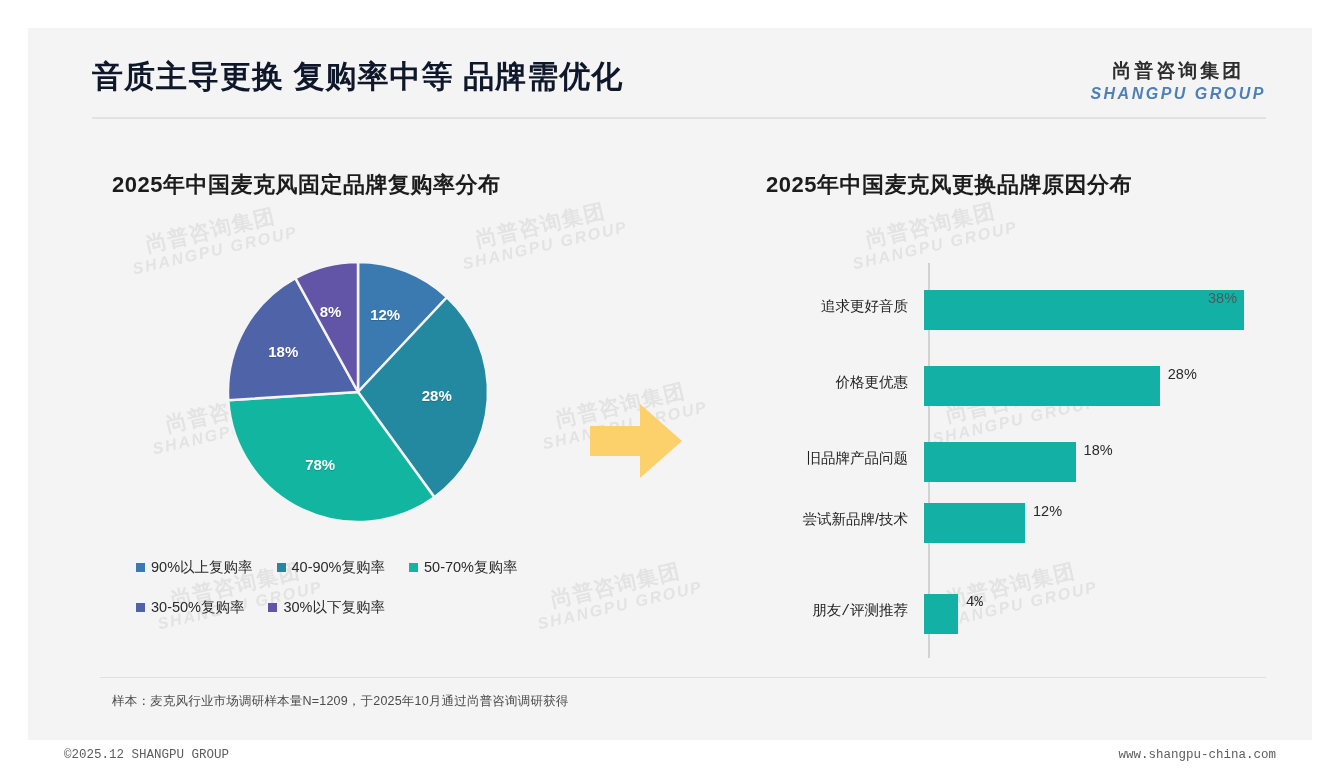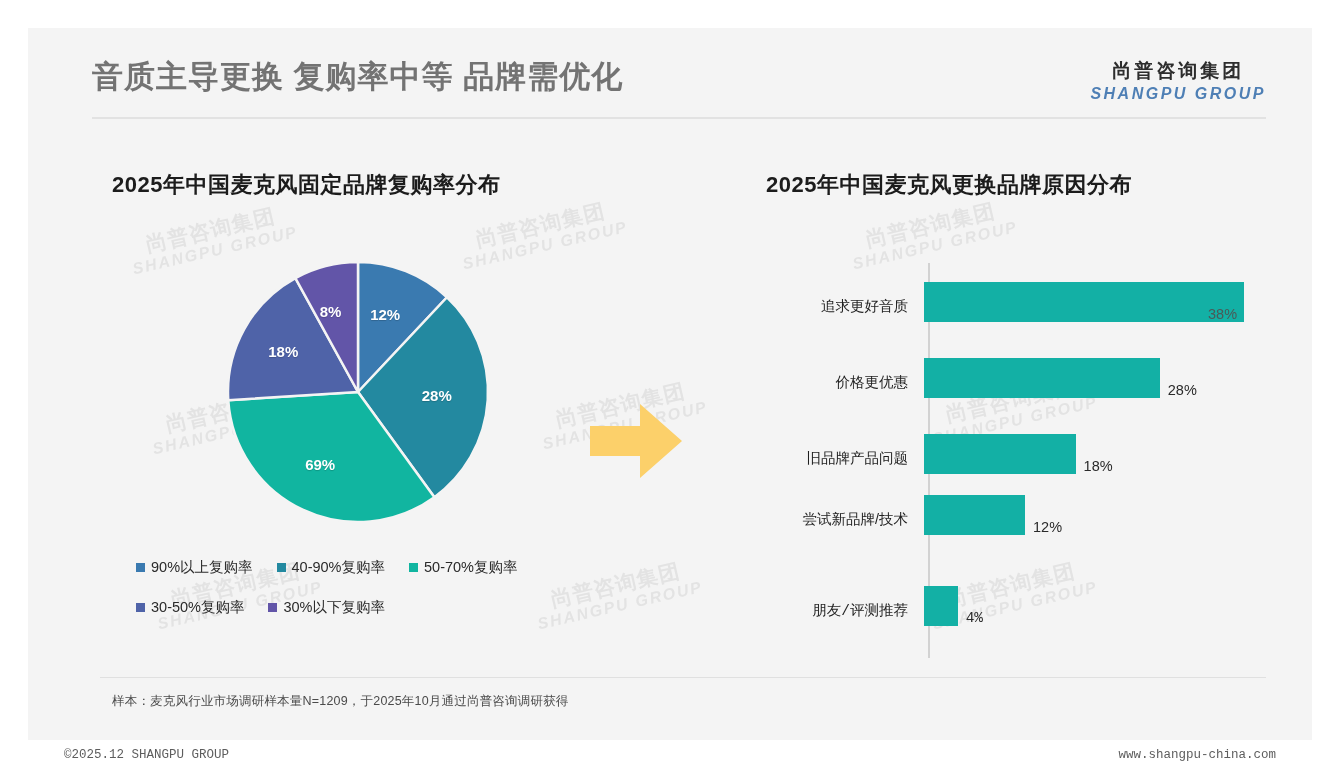--- a/index.html
+++ b/index.html
@@ -31,21 +31,21 @@
   .wm .cn { font-size: 21px; font-weight: bold; letter-spacing: 1px; display:block; }
   .wm .en { font-size: 16px; font-weight: bold; font-style: italic; letter-spacing: 2px; display:block; }
 
   
   #header {
     position: absolute; left: 0; top: 0; width: 100%; height: 92px;
     z-index: 4;
   }
   #page-title {
     position: absolute; left: 64px; top: 28px;
-    font-size: 31px; font-weight: bold; color: #737373;
+    font-size: 31px; font-weight: bold; color: #0f172a;
     letter-spacing: 1px;
   }
   #logo { position: absolute; right: 46px; top: 30px; text-align: center; }
   #logo .logo-cn {
     font-size: 19px; font-weight: bold; color: #2d2d2d; letter-spacing: 3px;
   }
   #logo .logo-en {
     font-size: 16px; font-weight: bold; font-style: italic;
     color: #4e7fb5; letter-spacing: 2.5px; margin-top: 1px;
   }
@@ -85,21 +85,21 @@
   #bars-wrap { position: absolute; left: 700px; top: 225px; width: 560px; height: 420px; z-index: 3; }
   #axis-line {
     position: absolute; left: 200px; top: 10px; width: 1.5px; height: 395px;
     background: #d2d2d2;
   }
   .bar-row { position: absolute; left: 0; width: 100%; height: 40px; display: flex; align-items: center; }
   .bar-cat {
     width: 196px; text-align: right; padding-right: 16px;
     font-size: 14.5px; color: #1f1f1f; white-space: nowrap; flex: none;
   }
-  .bar-area { position: relative; flex: 1; height: 32px; display: flex; align-items: flex-end; }
+  .bar-area { position: relative; flex: 1; height: 32px; display: flex; align-items: flex-start; }
   .bar-fill { height: 40px; background: #13b0a5; flex: none; }
   .bar-val {
     font-size: 14.5px; color: #2a2a2a; margin-left: 8px; white-space: nowrap;
   }
   .bar-val.inside {
     position: absolute; margin-left: 0; color: #4a5a58;
   }
 
   
   #foot-rule {
@@ -178,21 +178,21 @@
     <svg id="pie-svg" width="272" height="272" viewBox="0 0 272 272">
         <path d="M 136 136 L 136 6 A 130 130 0 0 1 224.99112377072953 41.2340784352165 Z" fill="#3a7ab0" stroke="#f4f4f4" stroke-width="2.5"></path>
         <path d="M 136 136 L 224.99112377072953 41.2340784352165 A 130 130 0 0 1 212.4120827980215 241.1722092687432 Z" fill="#2389a0" stroke="#f4f4f4" stroke-width="2.5"></path>
         <path d="M 136 136 L 212.4120827980215 241.1722092687432 A 130 130 0 0 1 6.256525304324697 144.16276753881075 Z" fill="#11b5a0" stroke="#f4f4f4" stroke-width="2.5"></path>
         <path d="M 136 136 L 6.256525304324697 144.16276753881075 A 130 130 0 0 1 73.37202236677692 22.080131594297796 Z" fill="#4f63a8" stroke="#f4f4f4" stroke-width="2.5"></path>
         <path d="M 136 136 L 73.37202236677692 22.080131594297796 A 130 130 0 0 1 135.99999999999997 6 Z" fill="#6255a8" stroke="#f4f4f4" stroke-width="2.5"></path>
       </svg>
     <div id="pie-labels">
         <div class="pie-label" style="left: 262.149px; top: 77.8513px;">12%</div>
         <div class="pie-label" style="left: 313.738px; top: 159.143px;">28%</div>
-        <div class="pie-label" style="left: 197.129px; top: 228.105px;">69%</div>
+        <div class="pie-label" style="left: 197.129px; top: 228.105px;">78%</div>
         <div class="pie-label" style="left: 160.23px; top: 114.544px;">18%</div>
         <div class="pie-label" style="left: 211.632px; top: 74.673px;">8%</div>
       </div>
 
     <div id="legend">
       <div class="legend-row" id="legend-row-0">
           <div class="legend-item">
             <span class="legend-swatch" style="background: rgb(58, 122, 176);"></span>
             <span class="legend-text">90%以上复购率</span>
           </div>

